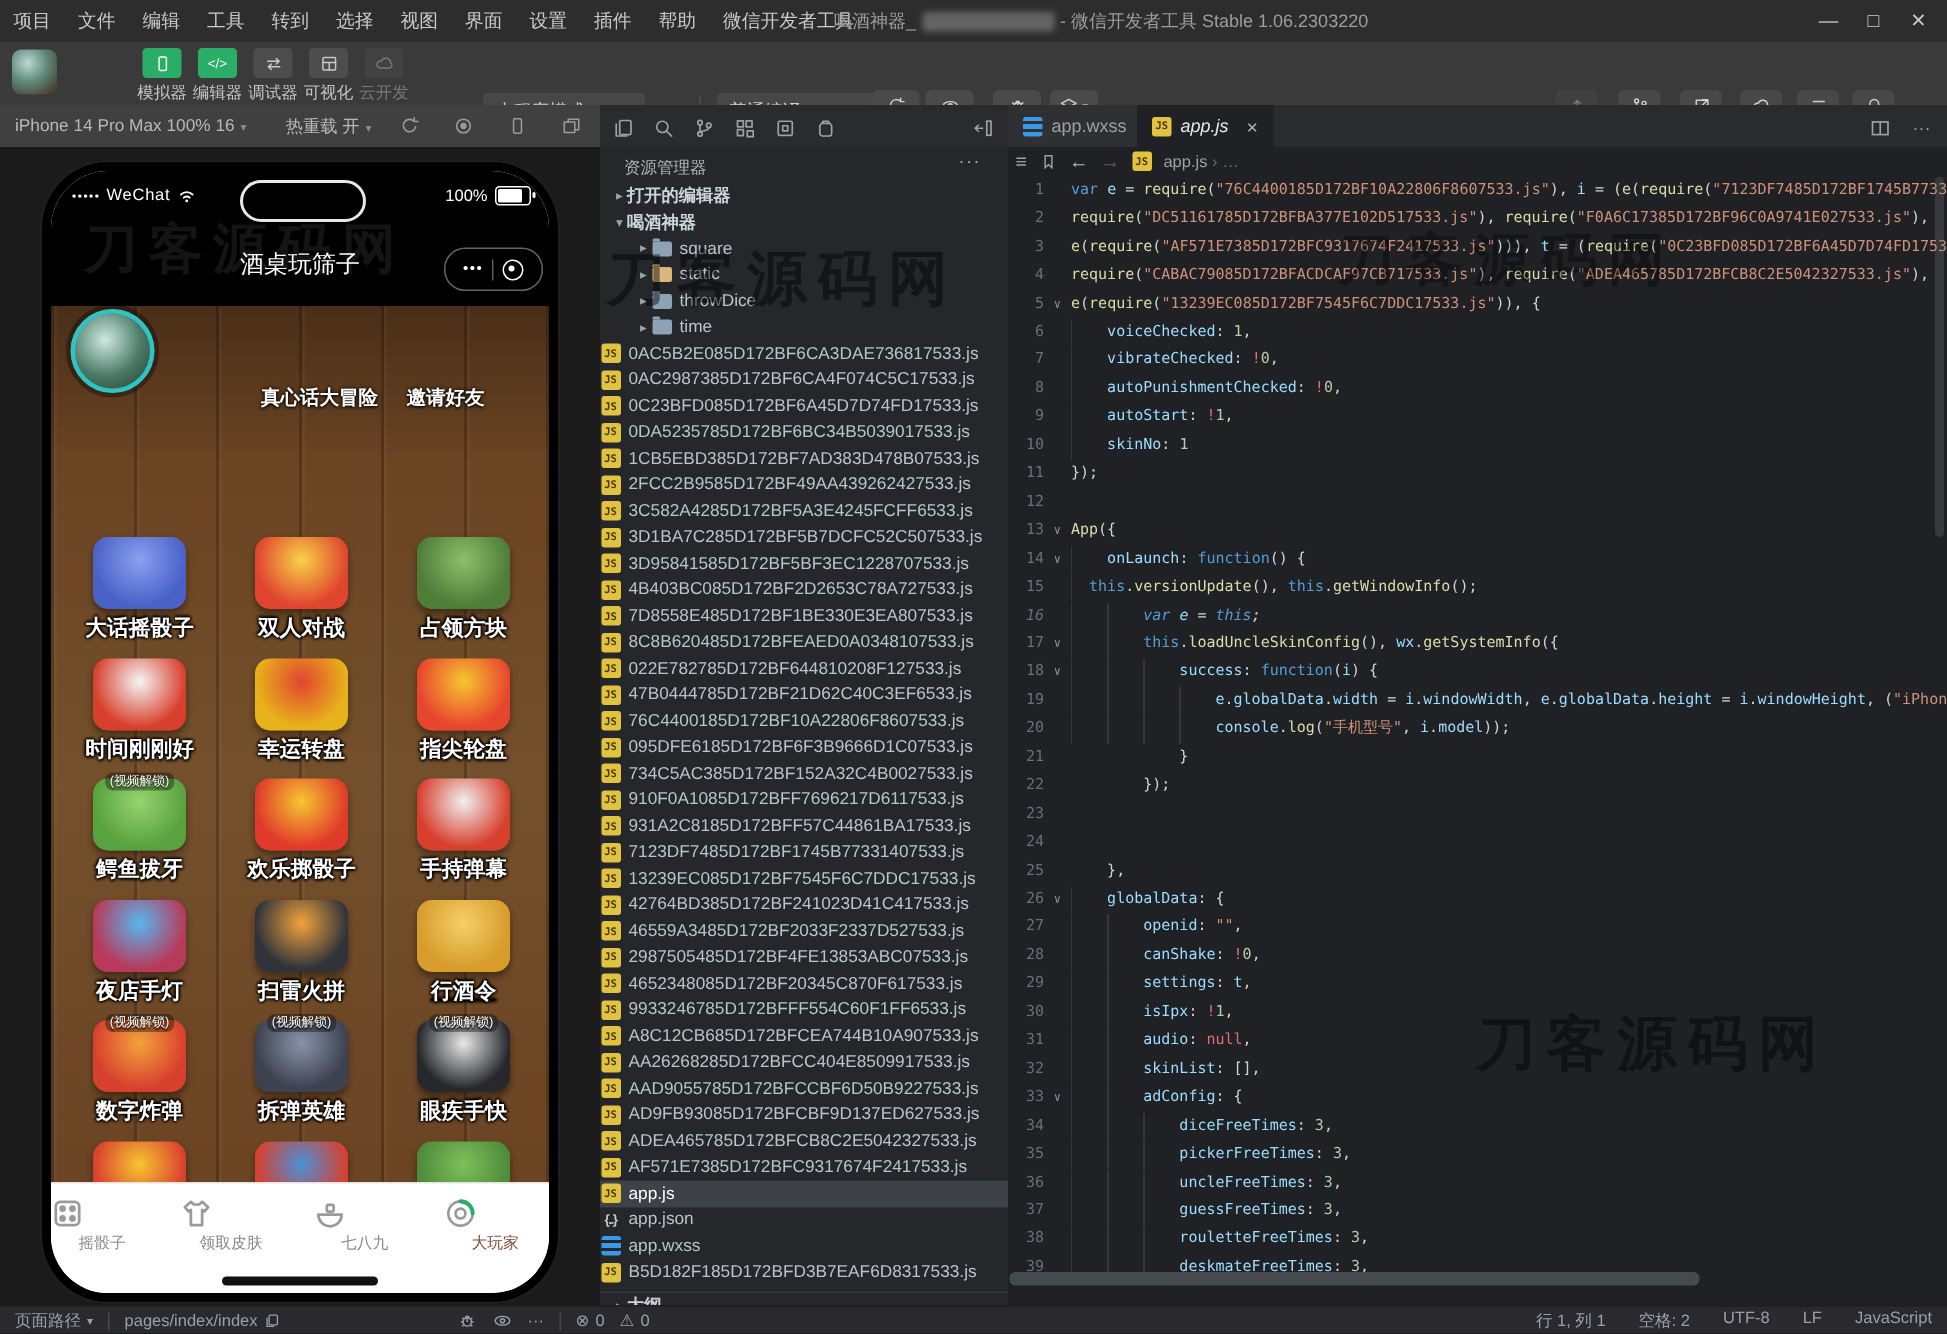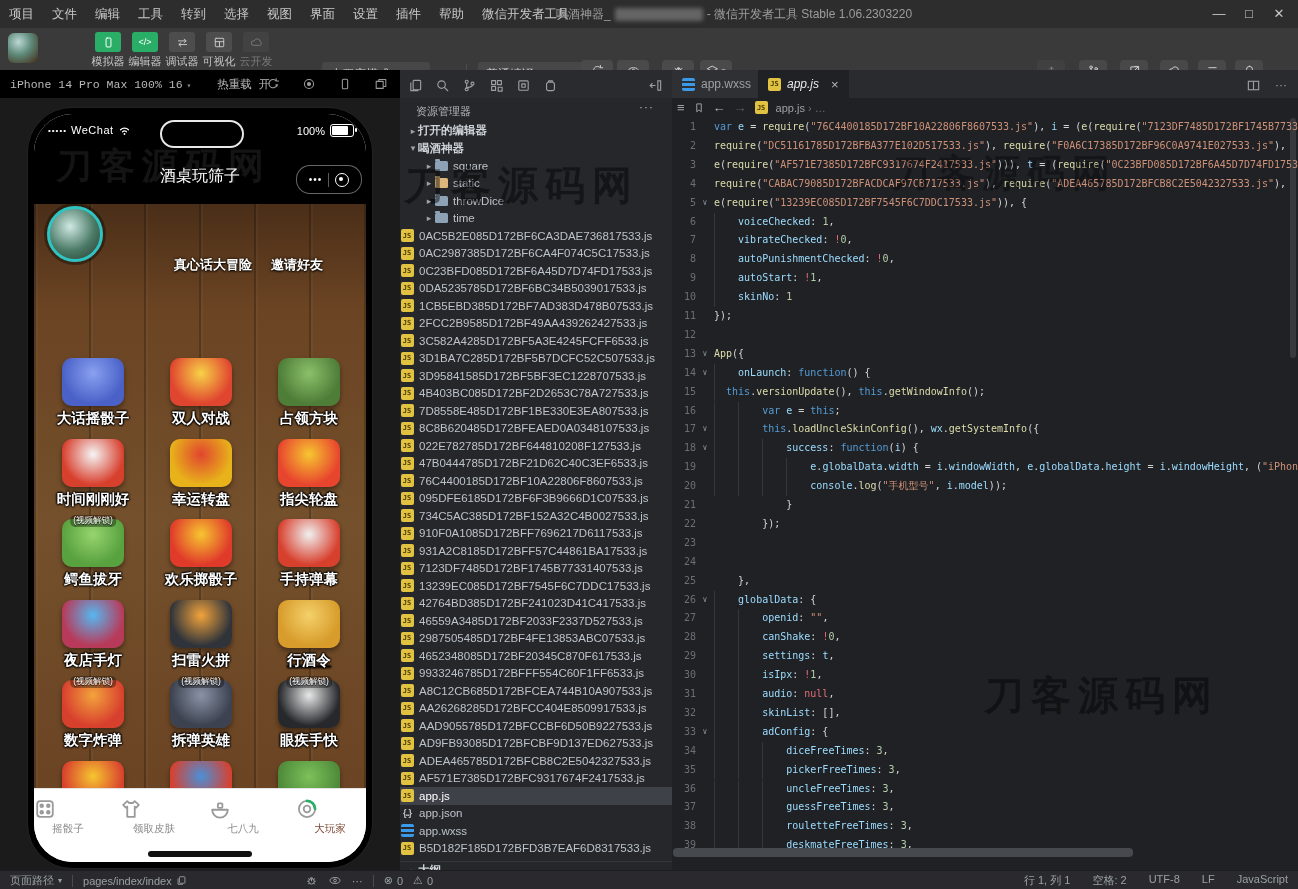--- a/index.html
+++ b/index.html
@@ -30,22 +30,22 @@
   .vdiv{position:absolute;top:36px;width:1px;height:20px;background:#4e4e4e;}
   .act{position:absolute;top:32px;width:44px;text-align:center;}
   .act .chip{width:32px;height:21px;margin:0 auto;background:#4a4a4a;border-radius:4px;display:flex;align-items:center;justify-content:center;gap:2px;}
   .act .lbl{font-size:11px;color:#c6c6c6;margin-top:2px;white-space:nowrap;}
   .ract{position:absolute;top:32px;width:64px;margin-left:-32px;text-align:center;}
   .ract .chip{width:28px;height:20px;margin:0 auto;background:#484848;border-radius:4px;display:flex;align-items:center;justify-content:center;}
   .ract .lbl{font-size:11px;color:#c6c6c6;margin-top:2px;white-space:nowrap;}
   .ract.dis .chip{background:#404040;}
   .ract.dis .lbl{color:#787878;}
   
-  .simbar{left:0;top:70px;width:400px;height:28px;background:#000000;border-right:1px solid #1c1c1c;border-bottom:1px solid #242424;
-          display:flex;align-items:center;color:#b9b9b9;font-size:11.5px;font-family:Liberation Mono, monospace;}
+  .simbar{left:0;top:70px;width:400px;height:28px;background:#404040;border-right:1px solid #1c1c1c;border-bottom:1px solid #242424;
+          display:flex;align-items:center;color:#b9b9b9;font-size:11.5px;}
   .simbar .dev{margin-left:10px;}
   .simbar .hot{margin-left:26px;}
   .simbar .caret{font-size:8px;color:#8a8a8a;margin-left:4px;}
   .simicons{position:absolute;right:12px;display:flex;gap:22px;align-items:center;}
   
   .simpanel{left:0;top:98px;width:400px;height:772px;background:#1b1b1b;border-right:1px solid #151515;}
   .phone{position:absolute;left:28px;top:10px;width:344px;height:760px;background:#000;border-radius:44px;box-shadow:0 0 0 1px #222;}
   .screen{position:absolute;left:6px;top:6px;width:332px;height:748px;border-radius:38px;overflow:hidden;background:#fff;}
   .p-status{position:absolute;left:0;top:0;width:332px;height:34px;background:#000;color:#fff;}
   .p-status .sl{position:absolute;left:14px;top:10px;font-size:11px;letter-spacing:.5px;display:flex;align-items:center;gap:4px;}
@@ -841,21 +841,21 @@
         <div class="cline" style="top: 94.5px;"><span class="lnum">6</span><span class="ctext"><span class="ind" style="width: 24.08px;"></span><span class="tk-v">voiceChecked</span><span class="tk-p">: </span><span class="tk-n">1</span><span class="tk-p">,</span></span></div>
         <div class="cline" style="top: 113.4px;"><span class="lnum">7</span><span class="ctext"><span class="ind" style="width: 24.08px;"></span><span class="tk-v">vibrateChecked</span><span class="tk-p">: </span><span class="tk-o">!</span><span class="tk-n">0</span><span class="tk-p">,</span></span></div>
         <div class="cline" style="top: 132.3px;"><span class="lnum">8</span><span class="ctext"><span class="ind" style="width: 24.08px;"></span><span class="tk-v">autoPunishmentChecked</span><span class="tk-p">: </span><span class="tk-o">!</span><span class="tk-n">0</span><span class="tk-p">,</span></span></div>
         <div class="cline" style="top: 151.2px;"><span class="lnum">9</span><span class="ctext"><span class="ind" style="width: 24.08px;"></span><span class="tk-v">autoStart</span><span class="tk-p">: </span><span class="tk-o">!</span><span class="tk-n">1</span><span class="tk-p">,</span></span></div>
         <div class="cline" style="top: 170.1px;"><span class="lnum">10</span><span class="ctext"><span class="ind" style="width: 24.08px;"></span><span class="tk-v">skinNo</span><span class="tk-p">: </span><span class="tk-n">1</span></span></div>
         <div class="cline" style="top: 189px;"><span class="lnum">11</span><span class="ctext"><span class="tk-p">});</span></span></div>
         <div class="cline" style="top: 207.9px;"><span class="lnum">12</span><span class="ctext"></span></div>
         <div class="cline" style="top: 226.8px;"><span class="lnum">13</span><span class="fold">∨</span><span class="ctext"><span class="tk-f">App</span><span class="tk-p">({</span></span></div>
         <div class="cline" style="top: 245.7px;"><span class="lnum">14</span><span class="fold">∨</span><span class="ctext"><span class="ind" style="width: 24.08px;"></span><span class="tk-v">onLaunch</span><span class="tk-p">: </span><span class="tk-k">function</span><span class="tk-p">() {</span></span></div>
         <div class="cline" style="top: 264.6px;"><span class="lnum">15</span><span class="ctext"><span class="ind" style="width: 12.04px;"></span><span class="tk-k">this</span><span class="tk-p">.</span><span class="tk-f">versionUpdate</span><span class="tk-p">(), </span><span class="tk-k">this</span><span class="tk-p">.</span><span class="tk-f">getWindowInfo</span><span class="tk-p">();</span></span></div>
-        <div class="cline" style="top: 283.5px;"><span class="lnum">16</span><span class="ctext"><span class="ind" style="width: 48.16px;"></span><span class="tk-k">var </span><span class="tk-v">e</span><span class="tk-p"> = </span><span class="tk-k">this</span><span class="tk-p">;</span></span></div>
+        <div class="cline" style="top: 283.5px; font-style: italic;"><span class="lnum">16</span><span class="ctext"><span class="ind" style="width: 48.16px;"></span><span class="tk-k">var </span><span class="tk-v">e</span><span class="tk-p"> = </span><span class="tk-k">this</span><span class="tk-p">;</span></span></div>
         <div class="cline" style="top: 302.4px;"><span class="lnum">17</span><span class="fold">∨</span><span class="ctext"><span class="ind" style="width: 48.16px;"></span><span class="tk-k">this</span><span class="tk-p">.</span><span class="tk-f">loadUncleSkinConfig</span><span class="tk-p">(), </span><span class="tk-v">wx</span><span class="tk-p">.</span><span class="tk-f">getSystemInfo</span><span class="tk-p">({</span></span></div>
         <div class="cline" style="top: 321.3px;"><span class="lnum">18</span><span class="fold">∨</span><span class="ctext"><span class="ind" style="width: 72.24px;"></span><span class="tk-v">success</span><span class="tk-p">: </span><span class="tk-k">function</span><span class="tk-p">(</span><span class="tk-v">i</span><span class="tk-p">) {</span></span></div>
         <div class="cline" style="top: 340.2px;"><span class="lnum">19</span><span class="ctext"><span class="ind" style="width: 96.32px;"></span><span class="tk-v">e</span><span class="tk-p">.</span><span class="tk-v">globalData</span><span class="tk-p">.</span><span class="tk-v">width</span><span class="tk-p"> = </span><span class="tk-v">i</span><span class="tk-p">.</span><span class="tk-v">windowWidth</span><span class="tk-p">, </span><span class="tk-v">e</span><span class="tk-p">.</span><span class="tk-v">globalData</span><span class="tk-p">.</span><span class="tk-v">height</span><span class="tk-p"> = </span><span class="tk-v">i</span><span class="tk-p">.</span><span class="tk-v">windowHeight</span><span class="tk-p">, (</span><span class="tk-s">"iPhone X"</span></span></div>
         <div class="cline" style="top: 359.1px;"><span class="lnum">20</span><span class="ctext"><span class="ind" style="width: 96.32px;"></span><span class="tk-v">console</span><span class="tk-p">.</span><span class="tk-f">log</span><span class="tk-p">(</span><span class="tk-s">"手机型号"</span><span class="tk-p">, </span><span class="tk-v">i</span><span class="tk-p">.</span><span class="tk-v">model</span><span class="tk-p">));</span></span></div>
         <div class="cline" style="top: 378px;"><span class="lnum">21</span><span class="ctext"><span class="tk-p">            }</span></span></div>
         <div class="cline" style="top: 396.9px;"><span class="lnum">22</span><span class="ctext"><span class="tk-p">        });</span></span></div>
         <div class="cline" style="top: 415.8px;"><span class="lnum">23</span><span class="ctext"></span></div>
         <div class="cline" style="top: 434.7px;"><span class="lnum">24</span><span class="ctext"></span></div>
         <div class="cline" style="top: 453.6px;"><span class="lnum">25</span><span class="ctext"><span class="tk-p">    },</span></span></div>
         <div class="cline" style="top: 472.5px;"><span class="lnum">26</span><span class="fold">∨</span><span class="ctext"><span class="ind" style="width: 24.08px;"></span><span class="tk-v">globalData</span><span class="tk-p">: {</span></span></div>

